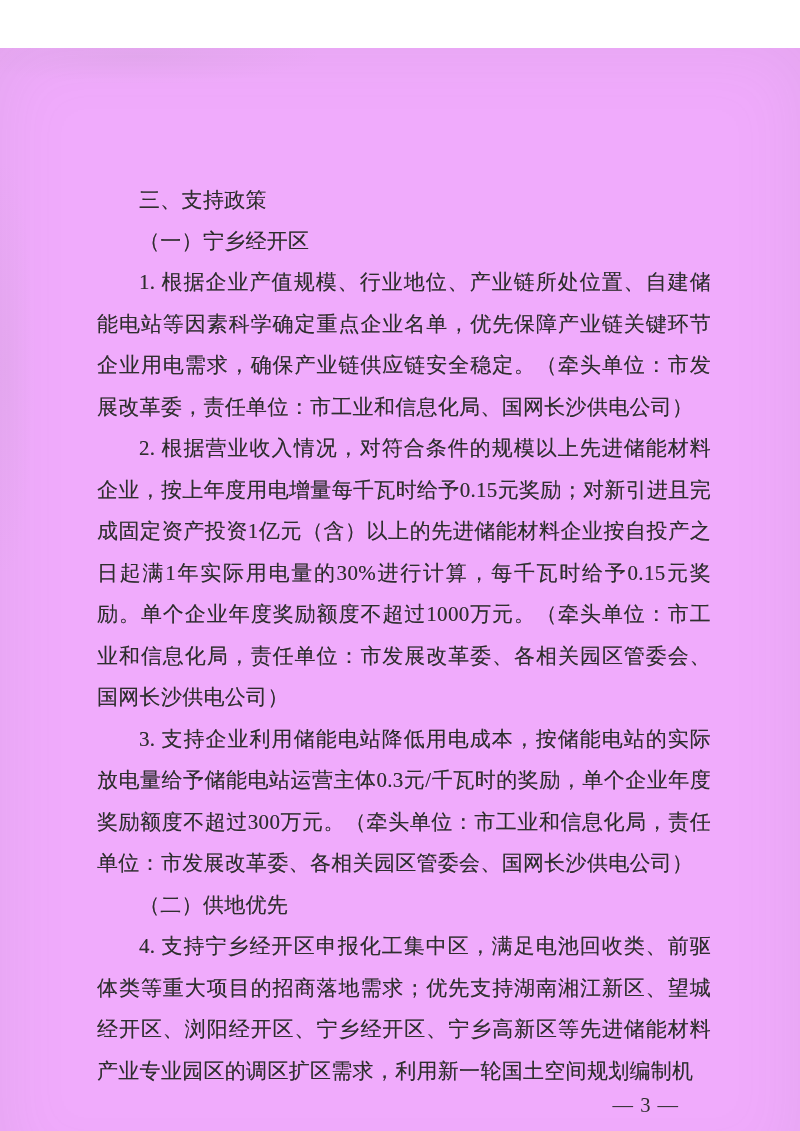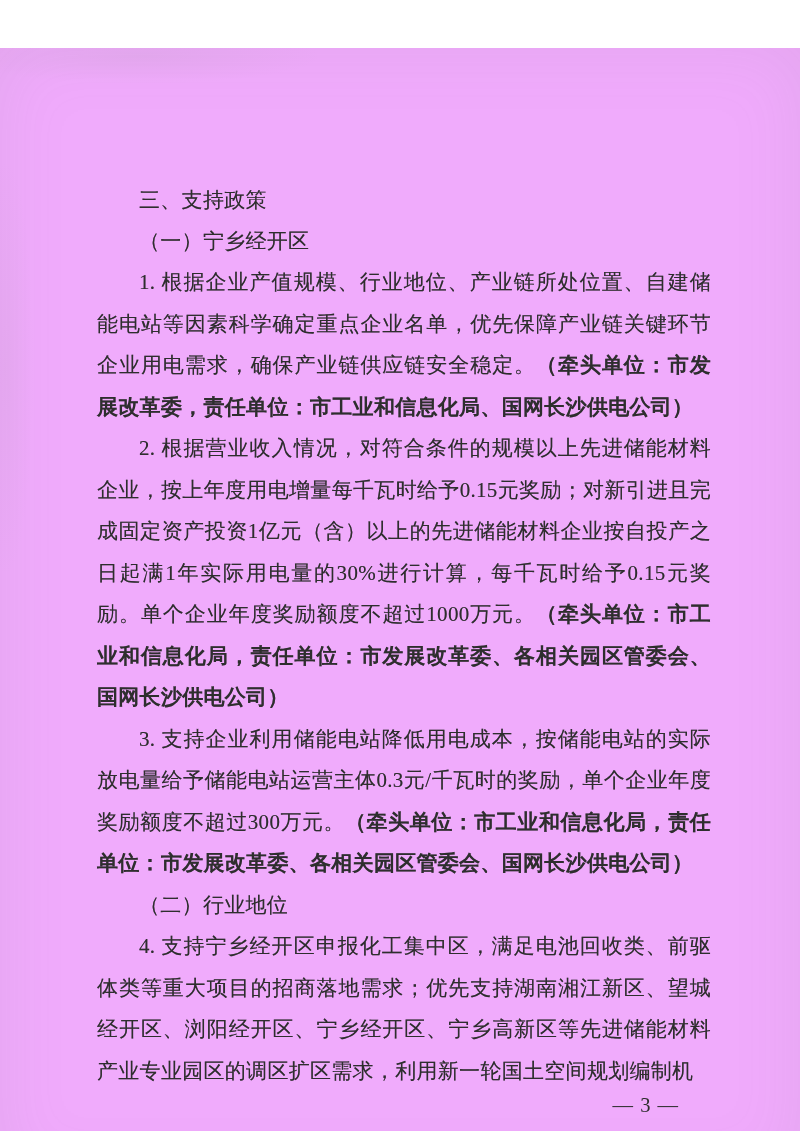--- a/index.html
+++ b/index.html
@@ -54,21 +54,21 @@
     font-size: 22px;
     letter-spacing: 1.5px;
     text-align: left;
   }
   .subheading {
     font-size: 21.5px;
     letter-spacing: 1px;
     text-align: left;
   }
   .annotation {
-    font-weight: 700;
+    font-weight: 400;
   }
   .page-number {
     font-size: 20.5px;
     line-height: 41.5px;
     text-align: right;
     text-indent: 0;
     padding-right: 32px;
     letter-spacing: 1px;
     margin-top: -7px;
   }
@@ -84,20 +84,20 @@
     <h2 class="section-heading">三、支持政策</h2>
 
     <h3 class="subheading">（一）宁乡经开区</h3>
 
     <p><span>1. 根据企业产值规模、行业地位、产业链所处位置、自建储能电站等因素科学确定重点企业名单，优先保障产业链关键环节企业用电需求，确保产业链供应链安全稳定。</span><span class="annotation">（牵头单位：市发展改革委，责任单位：市工业和信息化局、国网长沙供电公司）</span></p>
 
     <p><span>2. 根据营业收入情况，对符合条件的规模以上先进储能材料企业，按上年度用电增量每千瓦时给予0.15元奖励；对新引进且完成固定资产投资1亿元（含）以上的先进储能材料企业按自投产之日起满1年实际用电量的30%进行计算，每千瓦时给予0.15元奖励。单个企业年度奖励额度不超过1000万元。</span><span class="annotation">（牵头单位：市工业和信息化局，责任单位：市发展改革委、各相关园区管委会、国网长沙供电公司）</span></p>
 
     <p><span>3. 支持企业利用储能电站降低用电成本，按储能电站的实际放电量给予储能电站运营主体0.3元/千瓦时的奖励，单个企业年度奖励额度不超过300万元。</span><span class="annotation">（牵头单位：市工业和信息化局，责任单位：市发展改革委、各相关园区管委会、国网长沙供电公司）</span></p>
 
-    <h3 class="subheading">（二）行业地位</h3>
+    <h3 class="subheading">（二）供地优先</h3>
 
     <p><span>4. 支持宁乡经开区申报化工集中区，满足电池回收类、前驱体类等重大项目的招商落地需求；优先支持湖南湘江新区、望城经开区、浏阳经开区、宁乡经开区、宁乡高新区等先进储能材料产业专业园区的调区扩区需求，利用新一轮国土空间规划编制机</span><span class="annotation"></span></p>
 
     <div class="page-number">— 3 —</div>
 
   </div>
 </div>
 
 </body></html>

